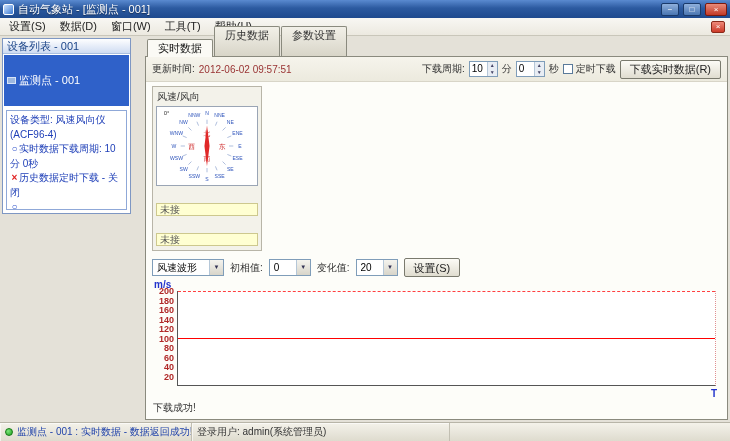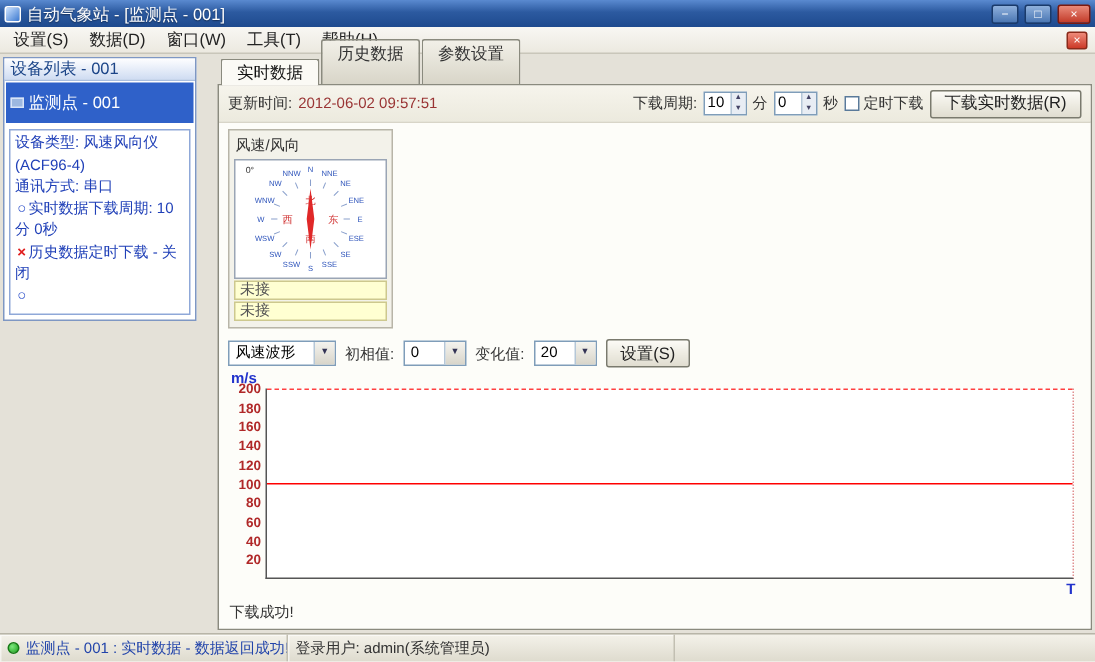--- a/index.html
+++ b/index.html
@@ -31,21 +31,21 @@
     background: linear-gradient(#ee8a7a, #cc3a28); color: #fff; font-size: 8px; line-height: 10px; text-align: center; }
 
   
   .workspace { flex: 1; min-height: 0; display: flex; gap: 14px; padding: 2px; background: #e4e1d8; }
 
   
   .sidebar { width: 129px; flex: 0 0 auto; }
   .side-panel { height: 176px; border: 1px solid #7e97c3; background: #fff; display: flex; flex-direction: column; }
   .side-caption { height: 15px; line-height: 14px; padding-left: 4px; font-size: 11px; color: #1c4588;
     background: linear-gradient(#fefeff, #cfdcf2); border-bottom: 1px solid #aabfe0; }
-  .device-item { display: flex; align-items: center; gap: 3px; margin: 1px; padding: 6px 3px;
+  .device-item { display: flex; align-items: center; gap: 3px; margin: 1px; padding: 18px 3px;
     background: #2f61c9; color: #fff; }
   .device-item-icon { width: 9px; height: 7px; border: 1px solid #d8e4f8; background: #9db8e0; flex: 0 0 auto; }
   .info-box { flex: 1; margin: 3px; padding: 2px 3px; border: 1px solid #8fa8d8;
     font-size: 10px; color: #2040b8; line-height: 1.45; overflow: hidden; }
   .mark { display: inline-block; width: 9px; text-align: center; }
   .mark.x { color: #e02020; font-weight: bold; }
   .mark.o { color: #3355cc; }
 
   
   .main { flex: 1; min-width: 0; display: flex; flex-direction: column; }
@@ -80,21 +80,21 @@
   .wind-group { width: 110px; flex: 0 0 auto; border: 1px solid #b8b5a8; background: #f3f2ea; padding: 2px 3px 4px; }
   .wind-title { font-size: 10px; color: #333; padding: 1px 1px 2px; }
   .compass-box { height: 80px; border: 1px solid #9aa5b5; background: #fff; }
   .compass-box svg { display: block; }
   svg text { font-family: "Liberation Sans", "DejaVu Sans", sans-serif; }
   .compass-dir { font-size: 6px; fill: #2f55bb; text-anchor: middle; }
   .compass-cn { font-size: 8px; fill: #d03030; text-anchor: middle; }
   .compass-tick { stroke: #8aa0cc; stroke-width: 0.8; }
   .compass-needle { fill: #e02828; }
   .compass-deg { font-size: 7px; fill: #333; }
-  .wind-field { margin-top: 1px; height: 13px; padding: 0 3px; font-size: 10px; line-height: 11px; color: #555;
+  .wind-field { margin-top: 17px; height: 13px; padding: 0 3px; font-size: 10px; line-height: 11px; color: #555;
     background: #ffffd2; border: 1px solid #cdc88e; }
 
   
   .wave-row { flex: 0 0 auto; margin-top: 7px; display: flex; align-items: center; gap: 6px; }
   .combo { display: flex; height: 17px; border: 1px solid #7f9db9; background: #fff; align-items: center; }
   .combo-value { padding: 2px 4px; font-size: 10px; line-height: 12px; white-space: nowrap; }
   .combo.wide .combo-value { width: 56px; }
   .combo.num .combo-value { width: 26px; }
   .combo-arrow { width: 14px; font-size: 6px; line-height: 15px; text-align: center; color: #335;
     border-left: 1px solid #b5c7d8; background: linear-gradient(#f4f3ee, #d8d5ca); }
@@ -146,21 +146,20 @@
 
   <div class="sidebar">
     <div class="side-panel">
       <div class="side-caption">设备列表 - 001</div>
       <div class="device-item">
         <span class="device-item-icon"></span>
         <span>监测点 - 001</span>
       </div>
       <div class="info-box">
         <div><span>设备类型: 风速风向仪 (ACF96-4)</span></div>
-        <div><span>通讯方式: 串口</span></div>
         <div><span class="mark o">○</span><span>实时数据下载周期: 10分 0秒</span></div>
         <div><span class="mark x">×</span><span>历史数据定时下载 - 关闭</span></div>
         <div><span class="mark o">○</span></div>
       </div>
     </div>
   </div>
 
   <div class="main">
     <div class="tabstrip">
       <div class="tab active">实时数据</div>

